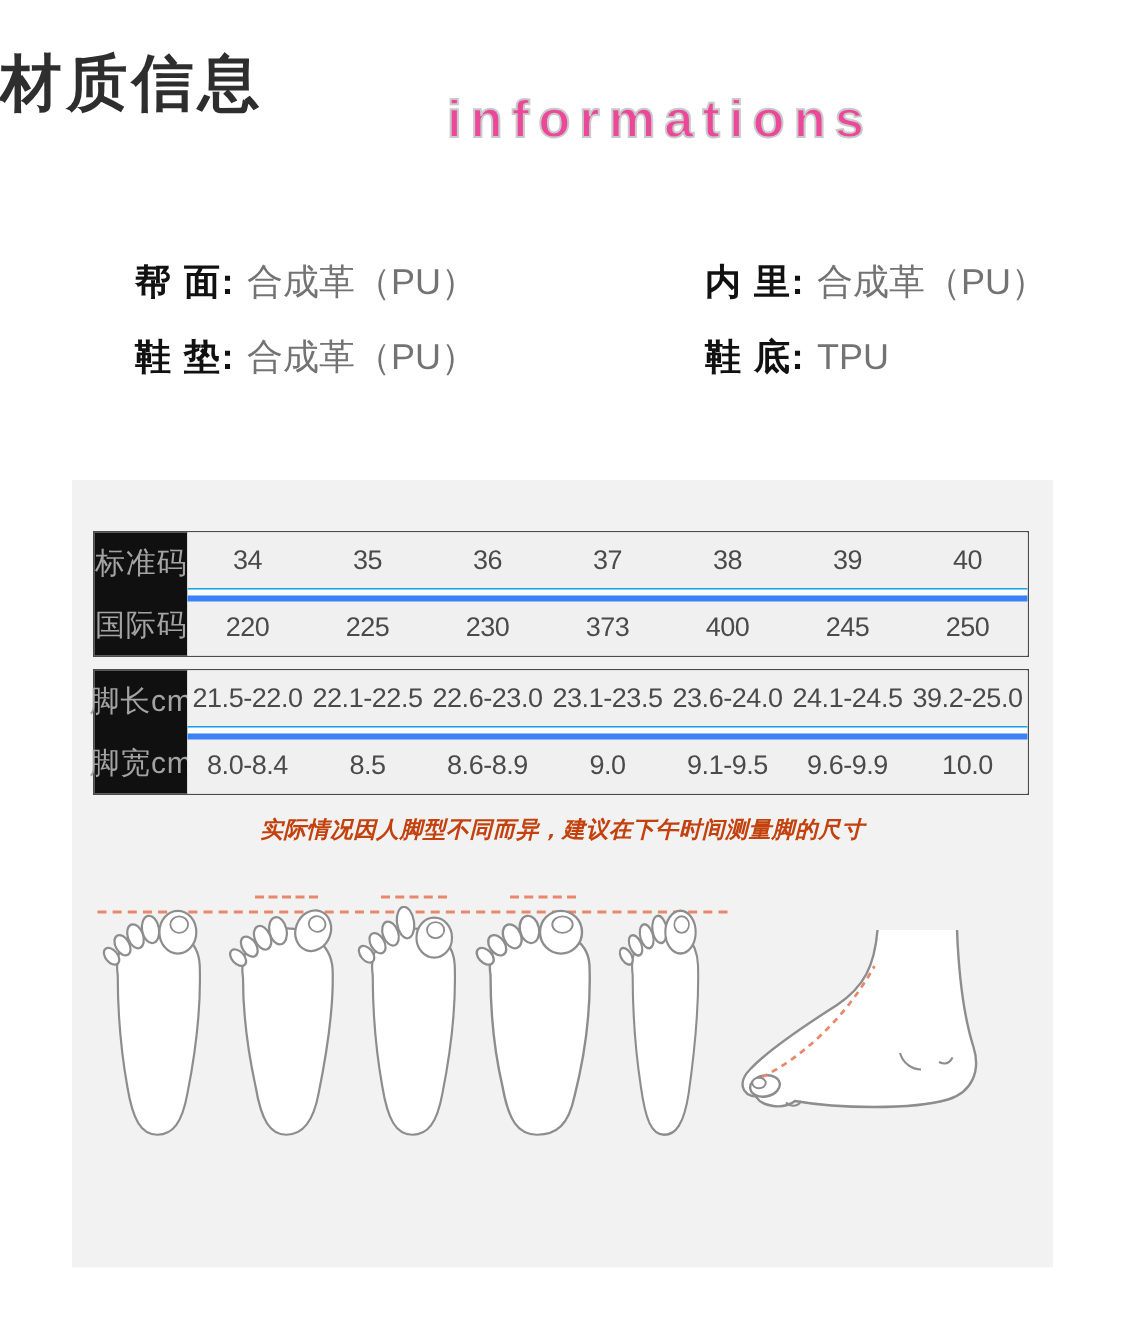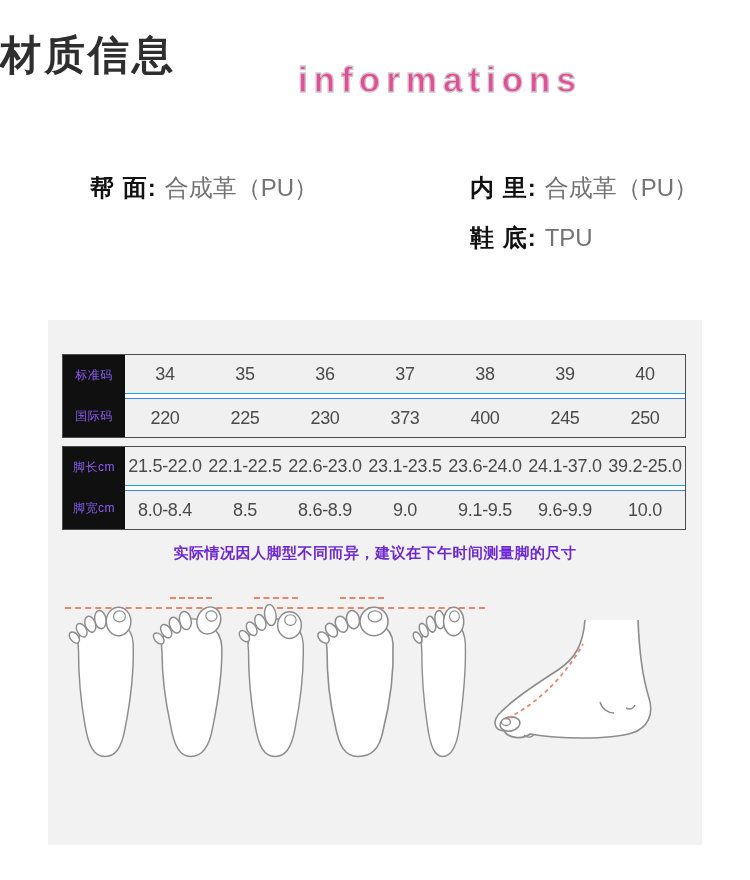--- a/index.html
+++ b/index.html
@@ -41,37 +41,38 @@
   
   .size-table {
     position: absolute; left: 14px; width: 624px; height: 84px;
     border: 1px solid #4c4c4c; background: #ffffff;
     display: flex;
   }
   .size-table.codes { top: 34px; }
   .size-table.feet-measure { top: 126px; }
   .label-col { width: 62px; background: #101010; display: flex; flex-direction: column; }
   .label-cell {
-    flex: 1; color: #8b5cf6; font-size: 12px; letter-spacing: 0.5px;
+    flex: 1; color: #a3a3a3; font-size: 20px; letter-spacing: 0.5px;
     display: flex; align-items: center; justify-content: center; white-space: nowrap;
   }
   .data-col { flex: 1; display: flex; flex-direction: column; background: #ffffff; }
   .data-row { flex: 1; display: flex; background: #f0f0f0; }
   .data-row.first { border-bottom: 1px solid #0ea5e9; }
-  .data-row.second { border-top: 1px solid #3b82f6; margin-top: 4px; text-align: center; }
+  .data-row.second { border-top: 4px solid #3b82f6; margin-top: 4px; text-align: center; }
   .cell {
     flex: 1; display: flex; align-items: center; justify-content: center;
     font-size: 18px; color: #4a4a4a; letter-spacing: -0.3px; white-space: nowrap;
   }
 
   
   .measure-note {
     position: absolute; top: 224px; left: 0; width: 100%;
-    text-align: center; font-size: 15px; font-weight: 600; color: #6d28d9;
+    text-align: center; font-size: 15px; font-weight: 600; color: #c2410c;
     letter-spacing: 0.5px;
+    font-style: italic;
   }
 
   
   .feet-area { position: absolute; left: 0; top: 268px; width: 654px; height: 200px; }
   .foot-svg { position: absolute; top: 16px; }
   .dash-line {
     position: absolute; top: 19px; left: 17px; width: 420px; height: 0;
     border-top: 2px dashed #e8876b;
   }
   .mini-dash {
@@ -87,20 +88,23 @@
 <body>
 
 <div class="page">
 
   <div class="watermark">informations</div>
   <h1 class="page-title">材质信息</h1>
 
   <div class="materials-col col-left">
     <div class="mat-row">
       <span class="mat-label">帮 面:</span><span class="mat-value">合成革（PU）</span>
+    </div>
+    <div class="mat-row">
+      <span class="mat-label">鞋 垫:</span><span class="mat-value">合成革（PU）</span>
     </div>
   </div>
   <div class="materials-col col-right">
     <div class="mat-row">
       <span class="mat-label">内 里:</span><span class="mat-value">合成革（PU）</span>
     </div>
     <div class="mat-row">
       <span class="mat-label">鞋 底:</span><span class="mat-value">TPU</span>
     </div>
   </div>
@@ -139,21 +143,21 @@
         <div class="label-cell">脚长cm</div>
         <div class="label-cell">脚宽cm</div>
       </div>
       <div class="data-col">
         <div class="data-row first">
           <div class="cell">21.5-22.0</div>
           <div class="cell">22.1-22.5</div>
           <div class="cell">22.6-23.0</div>
           <div class="cell">23.1-23.5</div>
           <div class="cell">23.6-24.0</div>
-          <div class="cell">24.1-37.0</div>
+          <div class="cell">24.1-24.5</div>
           <div class="cell">39.2-25.0</div>
         </div>
         <div class="data-row second">
           <div class="cell">8.0-8.4</div>
           <div class="cell">8.5</div>
           <div class="cell">8.6-8.9</div>
           <div class="cell">9.0</div>
           <div class="cell">9.1-9.5</div>
           <div class="cell">9.6-9.9</div>
           <div class="cell">10.0</div>

